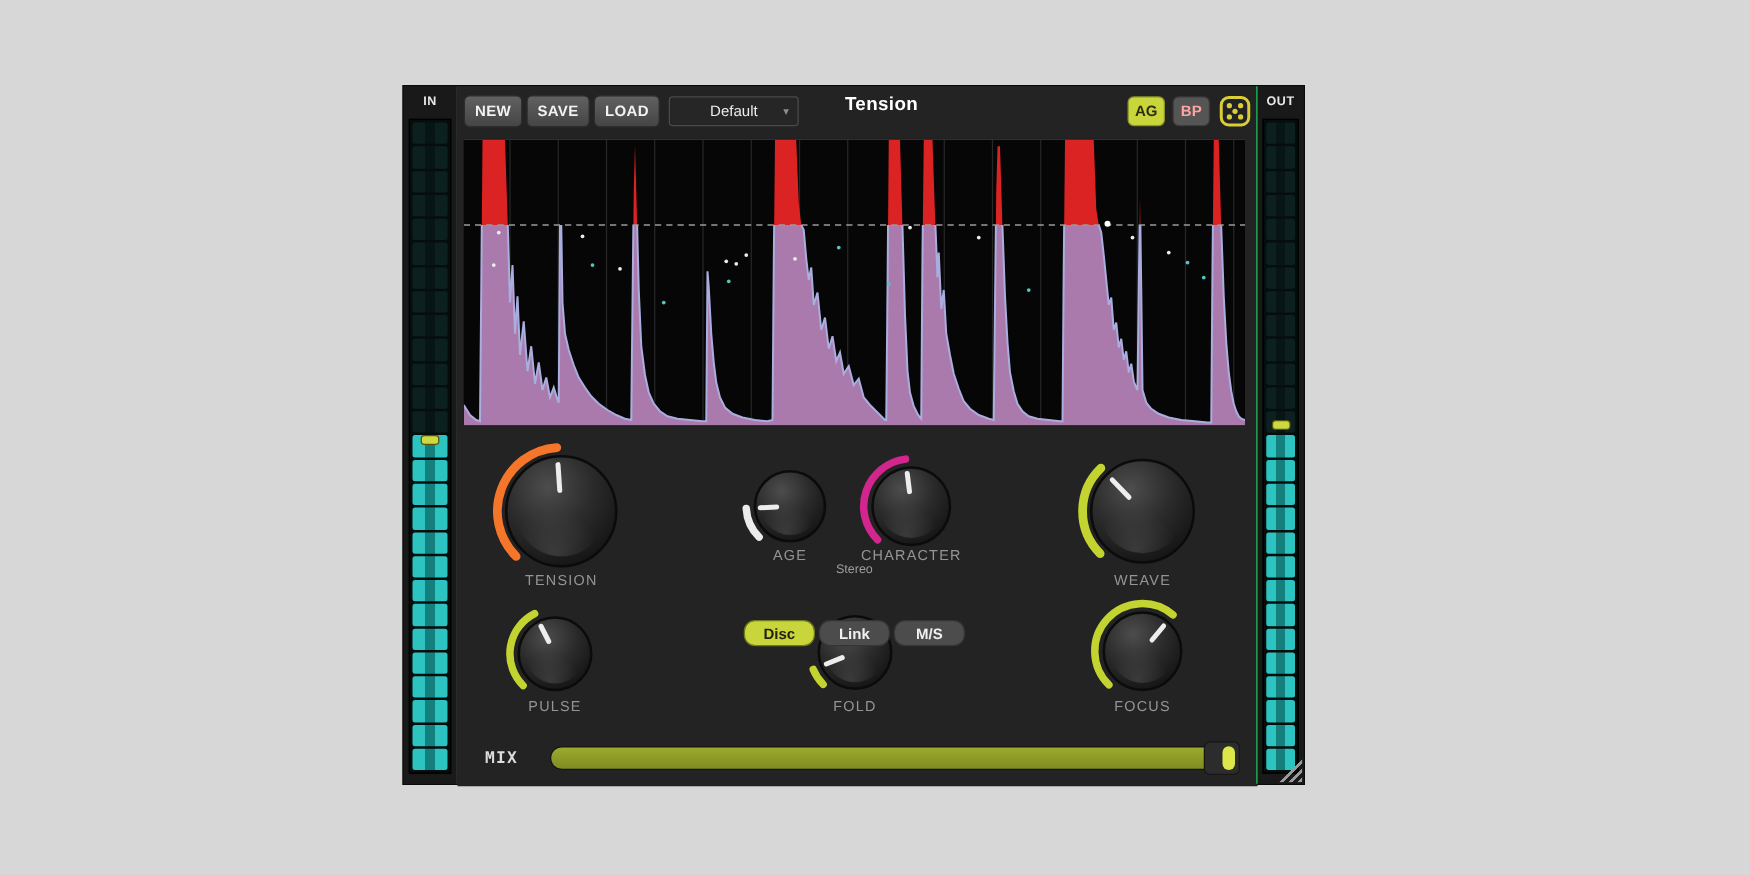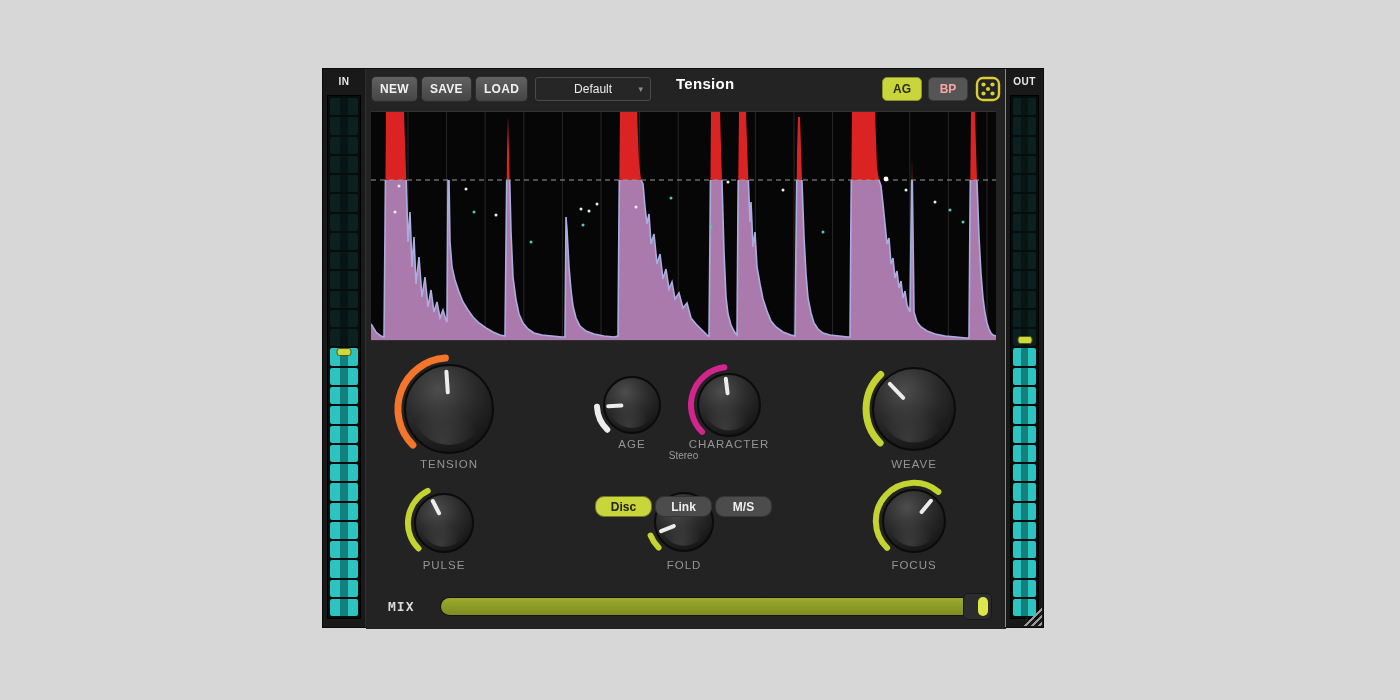--- a/index.html
+++ b/index.html
@@ -18,28 +18,28 @@
     background:linear-gradient(90deg,#0d2020 0 35%,#081515 35% 65%,#0d2020 65% 100%);}
   .seg.lit{background:linear-gradient(90deg,#2cc3c1 0 35%,#13807e 35% 65%,#2cc3c1 65% 100%);}
   .peak-dot{position:absolute;left:50%;transform:translateX(-50%);width:15px;height:8px;
     border-radius:3px;background:#ccd940;border:1px solid #55560f;box-sizing:border-box;}
   
   .main-panel{position:absolute;left:43px;top:0;width:640px;height:560px;background:#232323;}
   .toolbar{position:absolute;left:5px;right:5px;top:7px;height:26px;display:flex;align-items:center;gap:3px;}
   .tb-btn{height:24px;padding:0 8px;border-radius:5px;background:linear-gradient(#616161,#454545);
     border:1px solid #2c2c2c;color:#f2f2f2;font-size:12px;font-weight:bold;display:flex;
     align-items:center;letter-spacing:.3px;cursor:pointer;}
-  .preset-select{position:relative;width:116px;height:24px;margin-left:4px;background:#262626;
+  .preset-select{position:relative;width:104px;height:24px;margin-left:4px;background:#262626;
     border:1px solid #4a4a4a;border-radius:3px;display:flex;align-items:center;justify-content:center;
     color:#ececec;font-size:12px;cursor:pointer;box-sizing:border-box;}
   .preset-caret{position:absolute;right:7px;top:6px;color:#8d8d8d;font-size:9px;}
   .panel-title{position:absolute;left:53%;top:6px;transform:translateX(-50%);
     color:#ffffff;font-size:15px;font-weight:bold;letter-spacing:.3px;}
   .tb-right{margin-left:auto;display:flex;align-items:center;gap:6px;}
-  .pill-btn{width:40px;height:24px;border-radius:5px;display:flex;align-items:center;justify-content:center;
+  .pill-btn{width:30px;height:24px;border-radius:5px;display:flex;align-items:center;justify-content:center;
     font-size:12px;font-weight:bold;cursor:pointer;box-sizing:border-box;}
   .pill-btn.active{background:#c8d63c;color:#2c2c10;border:1px solid #8a942a;}
   .pill-btn.inactive{background:#555555;color:#fca5a5;border:1px solid #3a3a3a;}
   .dice-btn{width:27px;height:26px;display:flex;align-items:center;justify-content:center;cursor:pointer;}
   
   .waveform{position:absolute;left:5px;top:42px;width:625px;height:228px;background:#060606;
     border-top:1px solid #303030;border-bottom:1px solid #303030;}
   .waveform svg{display:block;}
   
   #controls{position:absolute;left:0;top:0;pointer-events:none;}

